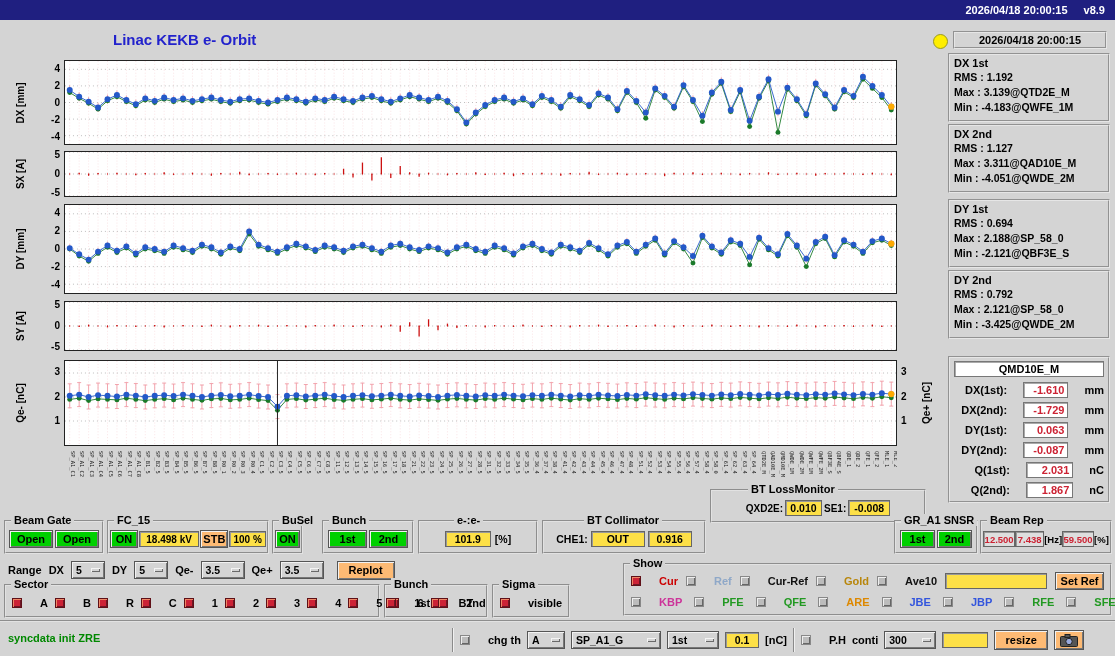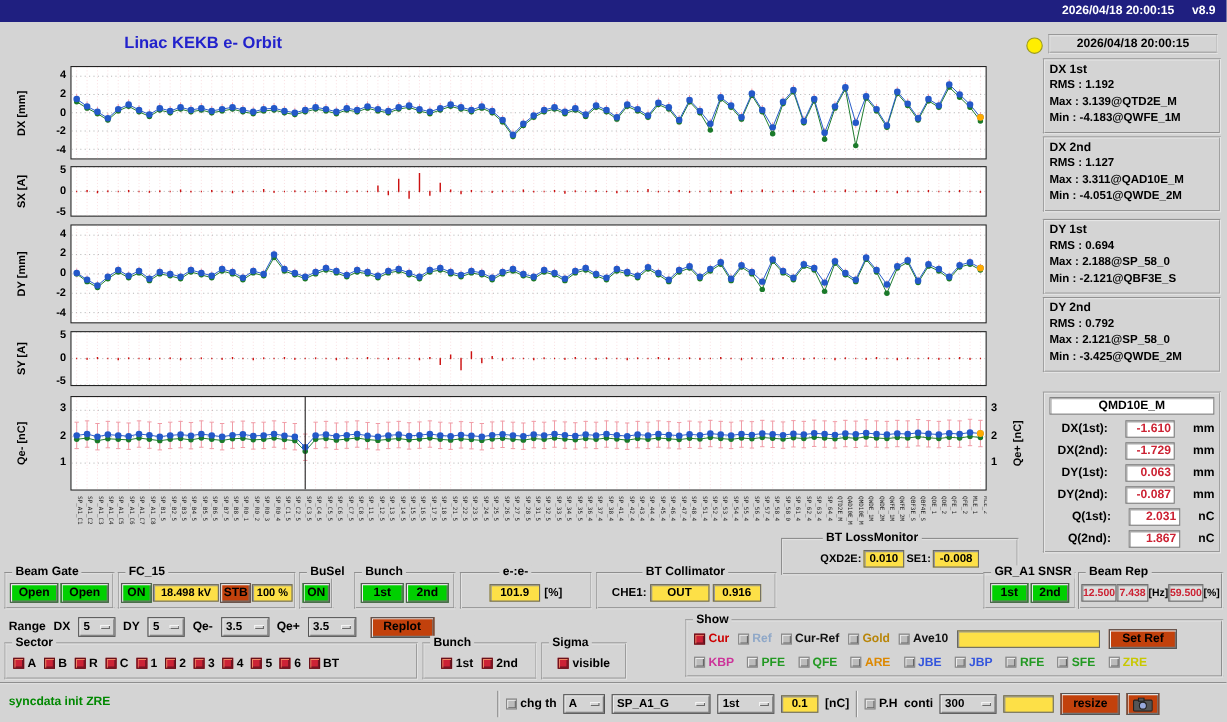--- a/index.html
+++ b/index.html
@@ -21,29 +21,29 @@
 .statbox .sl{font-size:10.5px;font-weight:bold;line-height:15px;white-space:nowrap;}
 #qmd-box{position:absolute;left:948px;top:356px;width:162px;height:147px;border:2px groove #e6e6e6;padding:3px 4px;}
 #qmd-title{background:#fff;border:1px solid #777;box-shadow:inset 1px 1px 0 #aaa;height:16px;display:flex;align-items:center;justify-content:center;font-size:11px;font-weight:bold;margin-bottom:3px;}
 .qrow{display:flex;align-items:center;height:20px;gap:16px;}
 .ql{font-size:11px;font-weight:bold;width:62px;text-align:right;white-space:nowrap;}
 .qv{background:#fff;border:1px solid #777;box-shadow:inset 1px 1px 0 #aaa;width:52px;height:16px;display:inline-flex;align-items:center;justify-content:flex-end;padding-right:3px;color:#cc2233;font-size:11px;font-weight:bold;}
 .qu{font-size:11px;font-weight:bold;}
 .gb{position:absolute;border:2px groove #e2e2e2;height:34px;}
 .gbt{position:absolute;top:-8px;left:5px;background:#d4d4d4;padding:0 3px;font-size:11px;font-weight:bold;white-space:nowrap;}
 .gbc{display:flex;align-items:center;justify-content:center;gap:2px;margin-top:8px;height:18px;padding:0 1px;}
-.btn{background:#c2410c;border:1px solid #555;box-shadow:inset 1px 1px 0 #f2f2f2,inset -1px -1px 0 #777;font-size:11px;font-weight:bold;display:inline-flex;align-items:center;justify-content:center;height:18px;cursor:default;font-family:"Liberation Sans",sans-serif;}
+.btn{background:#fdba74;border:1px solid #555;box-shadow:inset 1px 1px 0 #f2f2f2,inset -1px -1px 0 #777;font-size:11px;font-weight:bold;display:inline-flex;align-items:center;justify-content:center;height:18px;cursor:default;font-family:"Liberation Sans",sans-serif;}
 .btn.green{background:#00d000;}
 .field{background:#fde047;border:1px solid #666;box-shadow:inset 1px 1px 0 #999;height:16px;display:inline-flex;align-items:center;justify-content:center;font-size:10.5px;font-weight:bold;}
 .field.red{color:#cc2233;background:#dedede;font-size:9.5px;}
 .lblx{font-size:10.5px;font-weight:bold;white-space:nowrap;}
 .lblx.sm{font-size:9.5px;}
 .dd{background:#d4d4d4;border:1px solid #555;box-shadow:inset 1px 1px 0 #f2f2f2,inset -1px -1px 0 #777;height:18px;display:inline-flex;align-items:center;justify-content:space-between;padding:0 4px;font-size:10.5px;font-weight:bold;gap:4px;}
 .ddbar{width:9px;height:4px;background:#d4d4d4;box-shadow:inset 1px 1px 0 #f4f4f4,inset -1px -1px 0 #6a6a6a;flex:none;}
-.cb{display:inline-flex;align-items:center;gap:3px;}
+.cb{display:inline-flex;align-items:center;gap:18px;}
 .cbbox{width:10px;height:10px;flex:none;background:#bcbcbc;box-shadow:inset 1px 1px 0 #eee,inset -1px -1px 0 #666;border:1px solid #888;}
 .cbbox.on{background:#cc2236;box-shadow:inset 1px 1px 0 #ee8866,inset -1px -1px 0 #701525;border:1px solid #5f1018;}
 .cblbl{font-size:11px;font-weight:bold;white-space:nowrap;}
 #range-row{position:absolute;left:8px;top:560px;height:20px;display:flex;align-items:center;gap:7px;}
 #show-box{position:absolute;left:623px;top:563px;width:489px;height:53px;border:2px groove #e2e2e2;}
 .show-row{display:flex;align-items:center;gap:8px;margin:0 6px;}
 #show-row1{margin-top:7px;}
 #show-row2{margin-top:6px;gap:12px;}
 #ref-input{width:130px;}
 #status-bar{position:absolute;left:0;top:620px;width:1115px;height:36px;border-top:2px groove #e2e2e2;background:#d4d4d4;}

